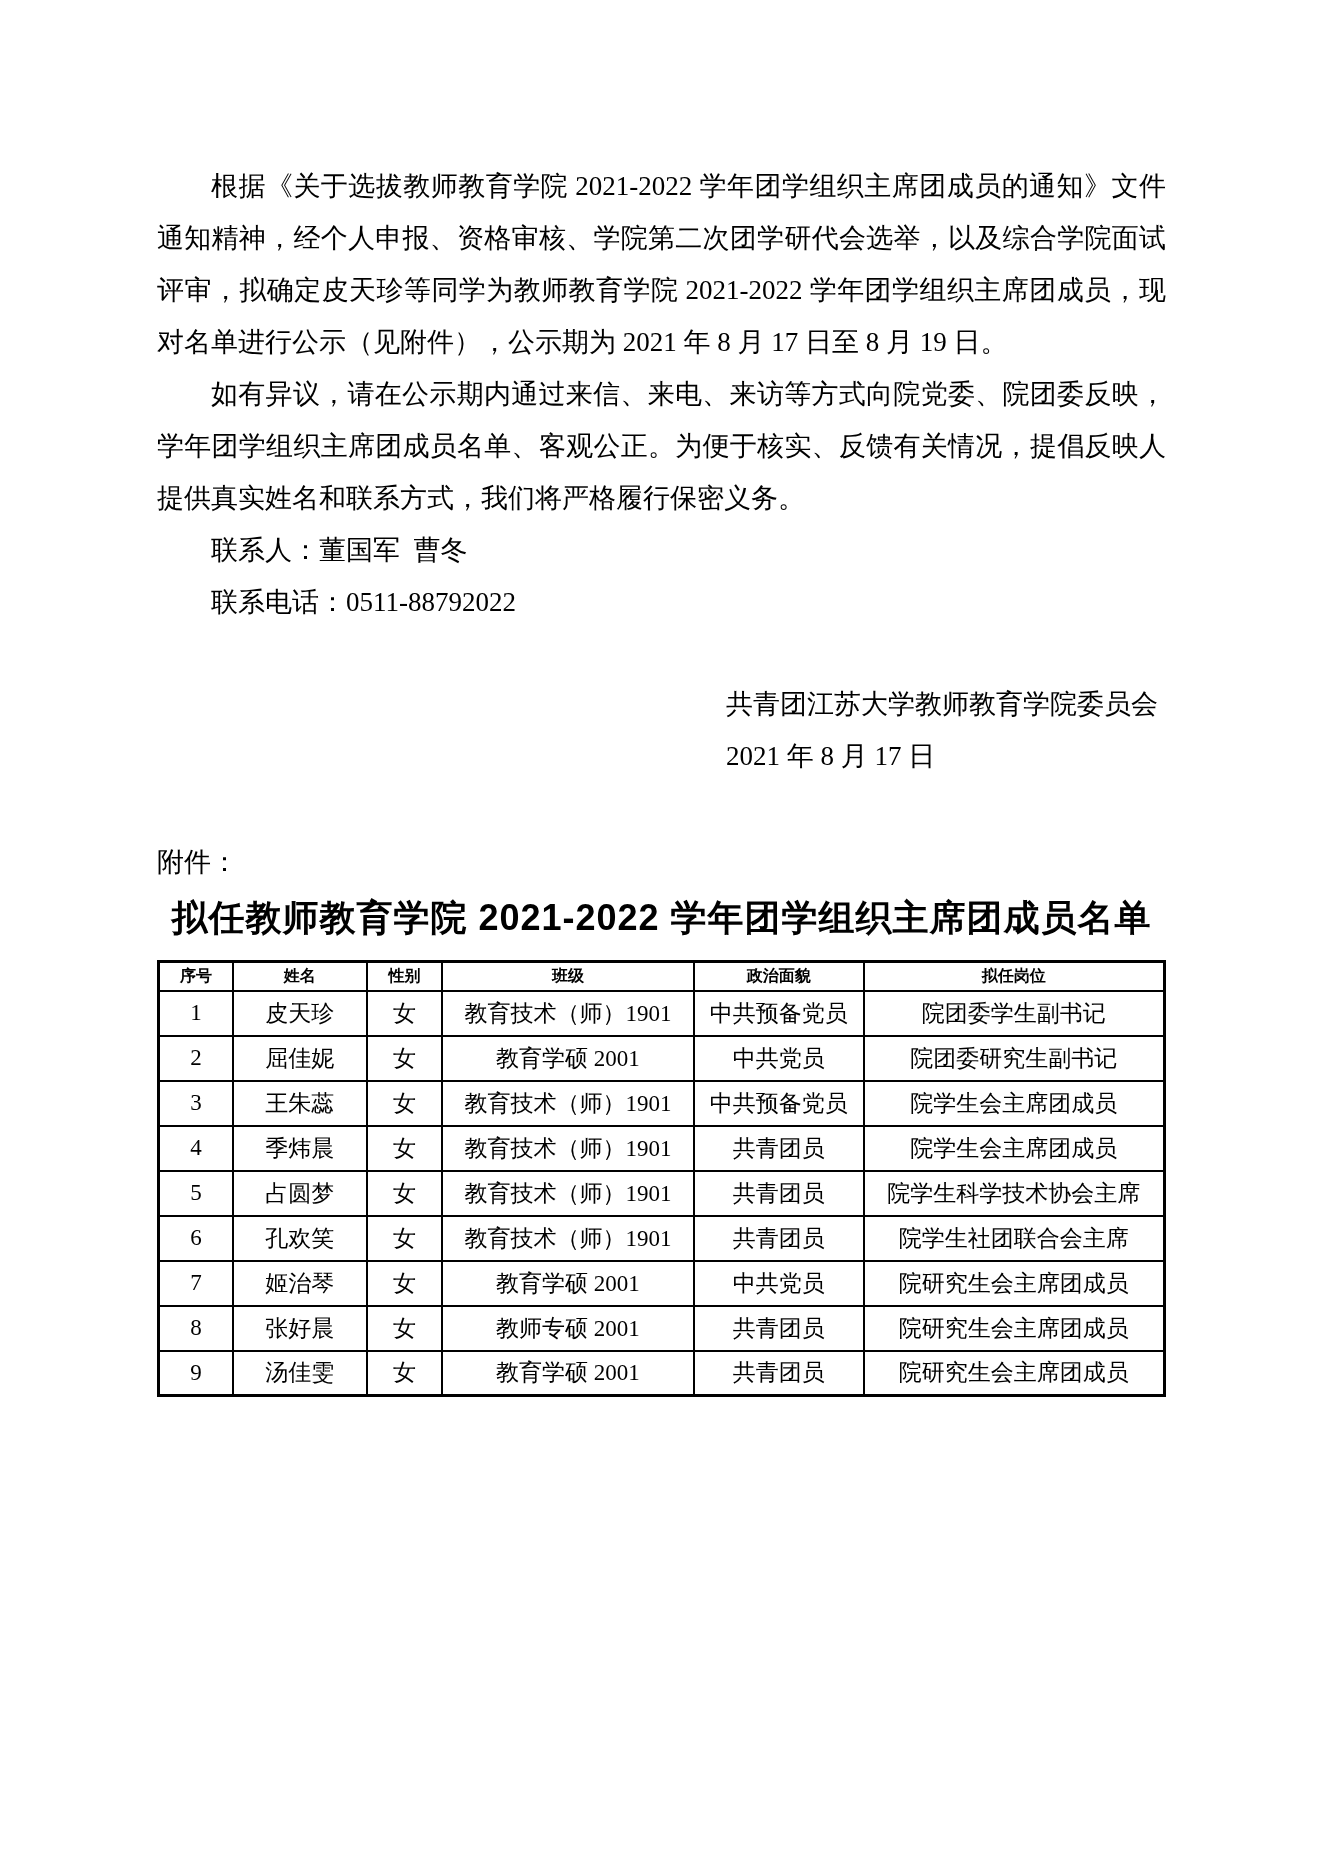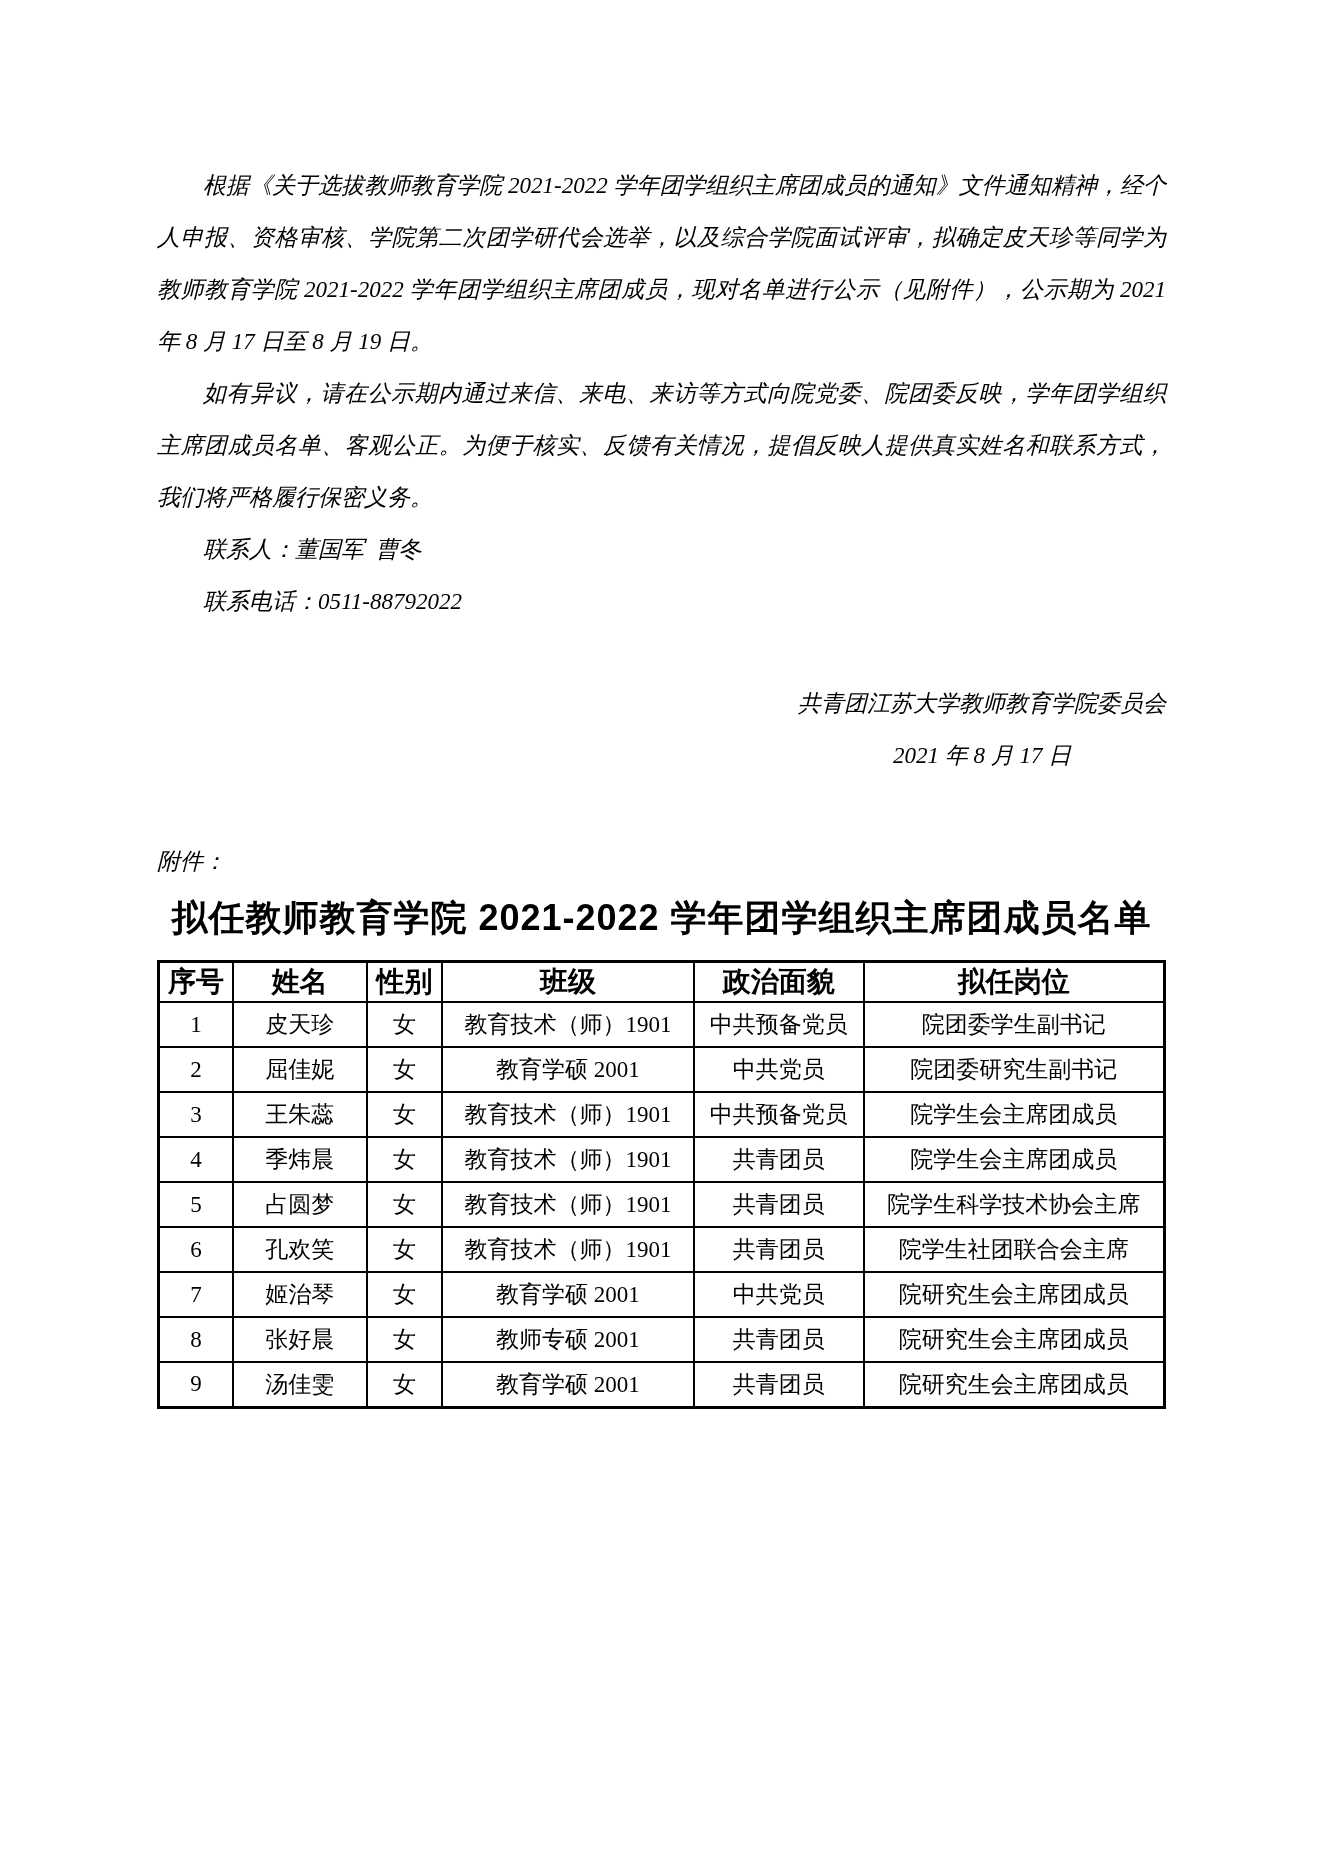--- a/index.html
+++ b/index.html
@@ -22,43 +22,41 @@
   .doc-title {
     margin-top: 160px;
     font-family: "Liberation Sans", sans-serif;
     font-weight: bold;
     font-size: 31px;
     line-height: 50px;
     text-align: center;
     letter-spacing: 1px;
   }
   .body-text {
-    font-size: 23px;
+    font-size: 27px;
     line-height: 52px;
-    font-style: italic;
   }
   .para {
     text-indent: 2em;
     text-align: justify;
   }
   .para-first { margin-top: 37px; }
   .contact-line {
     text-indent: 2em;
     white-space: pre-wrap;
   }
   .attach-note {
     margin-top: 54px;
     text-indent: 2em;
   }
   .signature-block {
     margin-top: 50px;
     width: max-content;
     margin-left: auto;
-    margin-right: 0;
-    text-align: center;
+    margin-right: 8px;
   }
   .attach-label { margin-top: 54px; }
   .table-title {
     font-family: "Liberation Sans", sans-serif;
     font-weight: bold;
     font-size: 36px;
     line-height: 60px;
     text-align: center;
     letter-spacing: 1px;
   }
@@ -72,21 +70,21 @@
   table.members th, table.members td {
     border: 2px solid #000000;
     text-align: center;
     vertical-align: middle;
     overflow: hidden;
     white-space: nowrap;
   }
   table.members th {
     font-family: "Liberation Sans", sans-serif;
     font-weight: bold;
-    font-size: 28px;
+    font-size: 16px;
     height: 29px;
   }
   table.members td {
     font-family: "Liberation Serif", serif;
     font-size: 23px;
     height: 45px;
   }
   .col-no   { width: 7.4%; }
   .col-name { width: 13.3%; }
   .col-sex  { width: 7.5%; }

